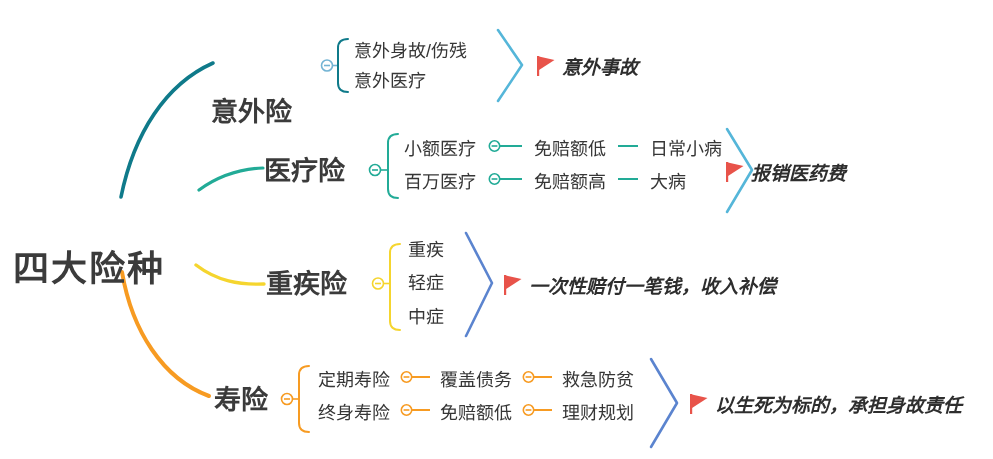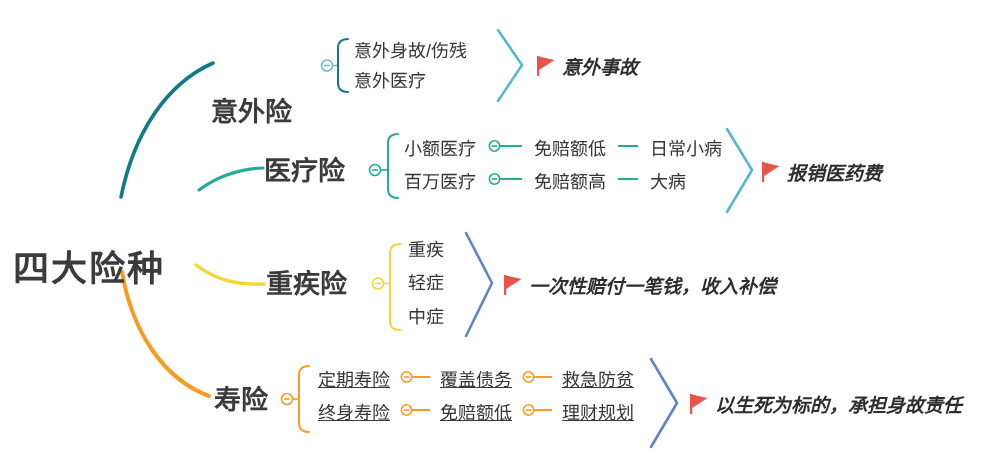--- a/index.html
+++ b/index.html
@@ -6,21 +6,21 @@
   .canvas{
     position:relative;width:993px;height:459px;background:#ffffff;overflow:hidden;
     font-family:"Liberation Sans","DejaVu Sans",sans-serif;color:#3b3b3b;
   }
   .overlay{position:absolute;left:0;top:0;pointer-events:none;}
   .abs{position:absolute;white-space:nowrap;}
   .root-label{font-size:36px;font-weight:bold;line-height:1.1;letter-spacing:2px;color:#3b3b3b;}
   .node-label{font-size:27px;font-weight:bold;line-height:1.15;color:#3b3b3b;}
   .chain-row{display:flex;}
   .gap12{column-gap:12px;}
-  .gap10{column-gap:10px;text-decoration:underline;}
+  .gap10{column-gap:10px;}
   .chain-item{font-size:18px;line-height:21px;color:#363636;}
   .conn-svg{display:block;flex:0 0 auto;}
   .flag-row{display:flex;align-items:center;column-gap:7px;}
   .flag-text{font-size:19px;font-style:italic;font-weight:600;color:#2e2e2e;}
 </style>
 </head>
 <body>
 
 <div class="canvas">
 
@@ -128,21 +128,21 @@
       </g>
     </svg>
     <span class="chain-item">免赔额高</span>
     <svg width="20" height="14" viewBox="0 0 20 14" class="conn-svg">
       <g stroke-width="2" stroke="#22ab97">
         <line x1="0" y1="7" x2="20" y2="7"></line>
       </g>
     </svg>
     <span class="chain-item">大病</span>
   </div>
-  <div class="abs flag-row" style="left:760px;top:158px;">
+  <div class="abs flag-row" style="left:724px;top:158px;">
     <svg width="20" height="24" viewBox="0 0 20 24" class="conn-svg">
       <g fill="#e8534a">
         <rect x="2" y="2" width="2.2" height="20"></rect>
         <polygon points="4,2.5 19.5,6 4,16"></polygon>
       </g>
     </svg>
     <span class="flag-text">报销医药费</span>
   </div>
 
   <div class="abs node-label" style="left:266px;top:269px;">重疾险</div>

